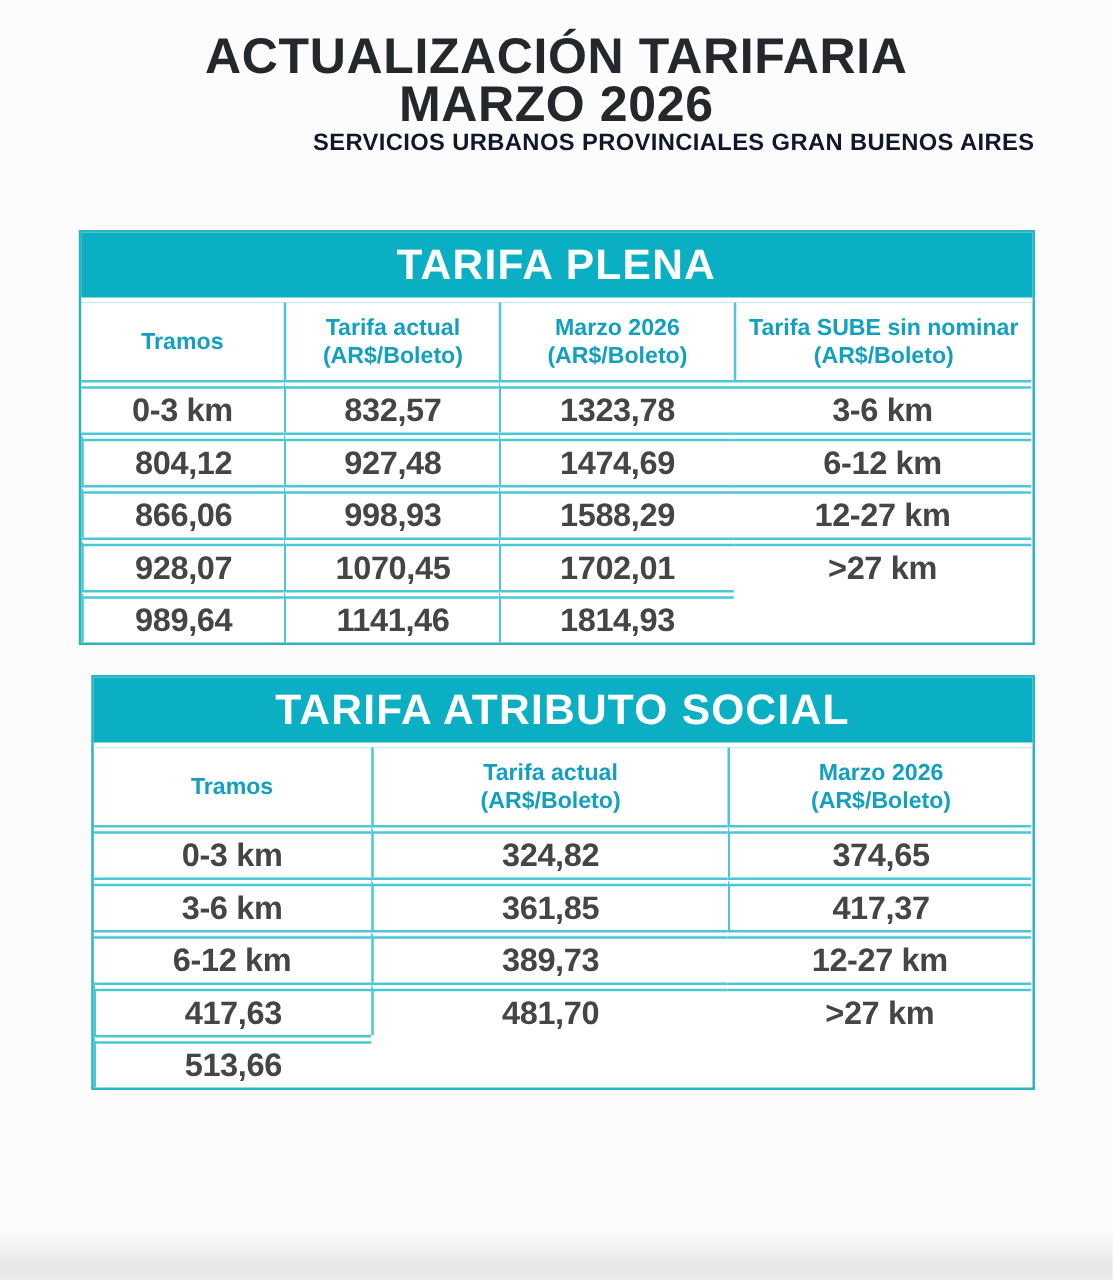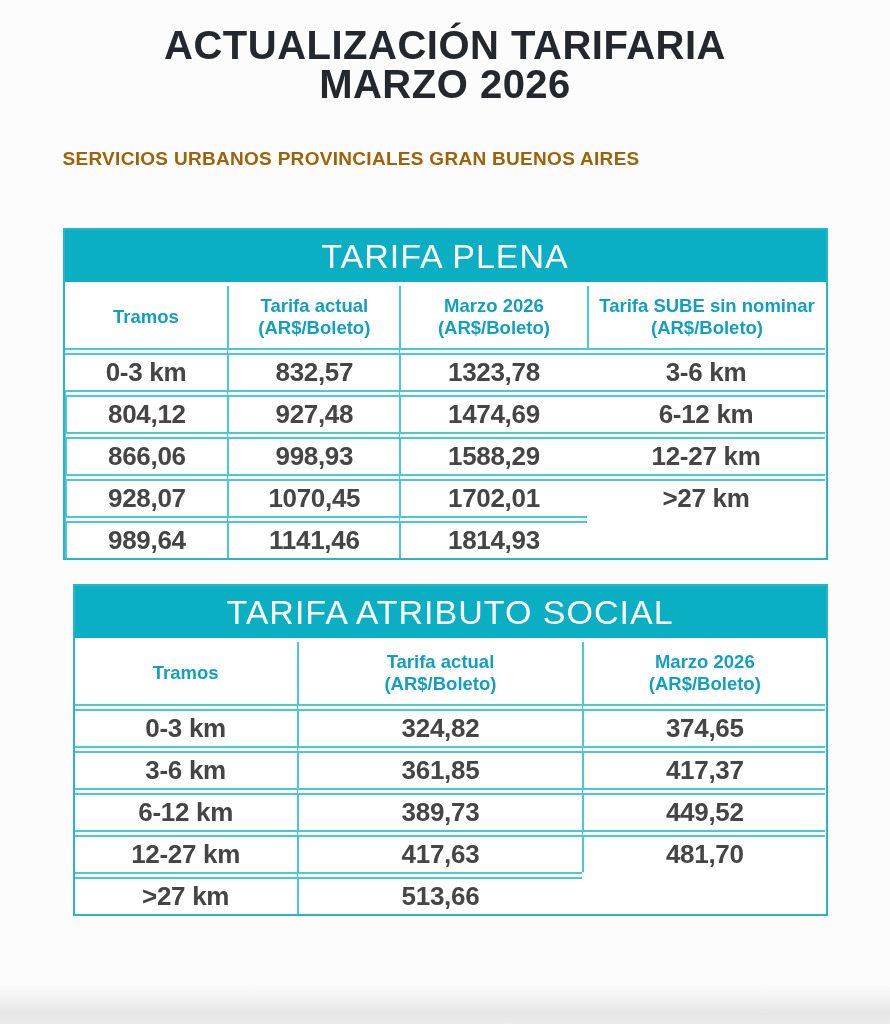--- a/index.html
+++ b/index.html
@@ -15,46 +15,45 @@
   
   .title-line {
     text-align:center;
     font-size:40px;
     font-weight:900;
     color:#24272c;
     line-height:39px;
     letter-spacing:0.5px;
   }
   .subtitle {
-    margin-top:44px;
-    text-align:left;
+    text-align:right;
     font-size:19px;
     font-weight:bold;
-    color:#a16207;
+    color:#0f172a;
     letter-spacing:0.3px;
   }
 
   
   .tbl {
     margin-top:58px;
     border:2px solid #2ab4c6;
     background:#ffffff;
   }
   .tbl.t2 { margin-top:24px; margin-left:10px; }
 
   .banner {
     height:56px;
     background:#0bafc3;
     border-bottom:4px solid #ffffff;
     display:flex; align-items:center; justify-content:center;
   }
   .banner span {
     color:#ffffff;
     font-size:34px;
-    font-weight:normal;
+    font-weight:bold;
     letter-spacing:1px;
   }
 
   .grid { display:grid; }
   .tbl[data-cols="4"] .grid { grid-template-columns:21.4% 22.6% 24.6% 31.4%; }
   .tbl[data-cols="3"] .grid { grid-template-columns:29.6% 38% 32.4%; }
 
   .hcell {
     min-height:62px;
     display:flex; flex-direction:column;
@@ -154,21 +153,20 @@
           <div>(AR$/Boleto)</div>
         </div>
         <div class="dcell">0-3 km</div>
         <div class="dcell vline">324,82</div>
         <div class="dcell vline">374,65</div>
         <div class="dcell">3-6 km</div>
         <div class="dcell vline">361,85</div>
         <div class="dcell vline">417,37</div>
         <div class="dcell">6-12 km</div>
         <div class="dcell vline">389,73</div>
-        <div class="dcell vline">449,52</div>
         <div class="dcell">12-27 km</div>
         <div class="dcell vline">417,63</div>
         <div class="dcell vline">481,70</div>
         <div class="dcell">&gt;27 km</div>
         <div class="dcell vline">513,66</div>
       </div>
   </section>
 
 </div>
 

